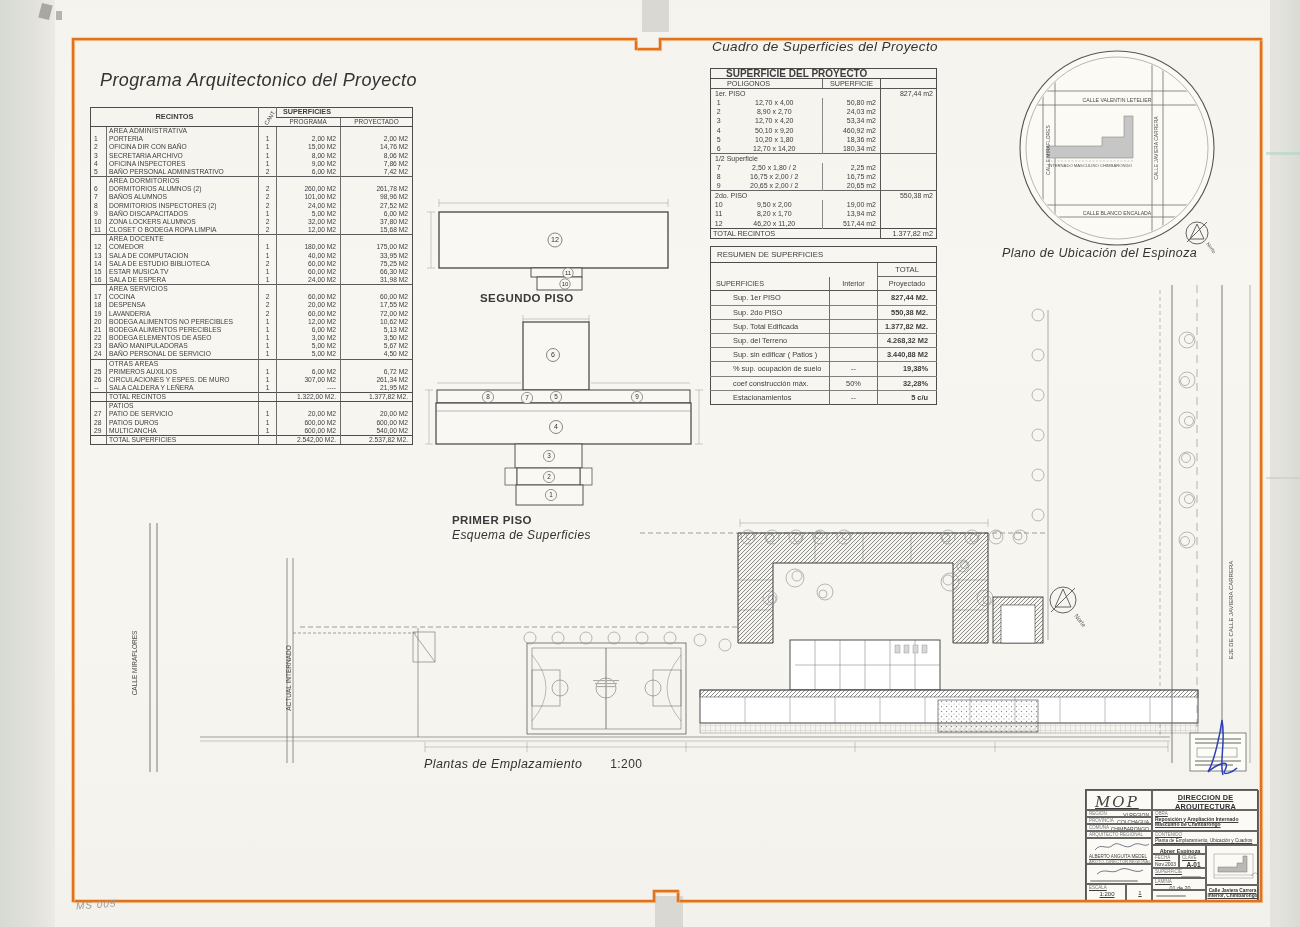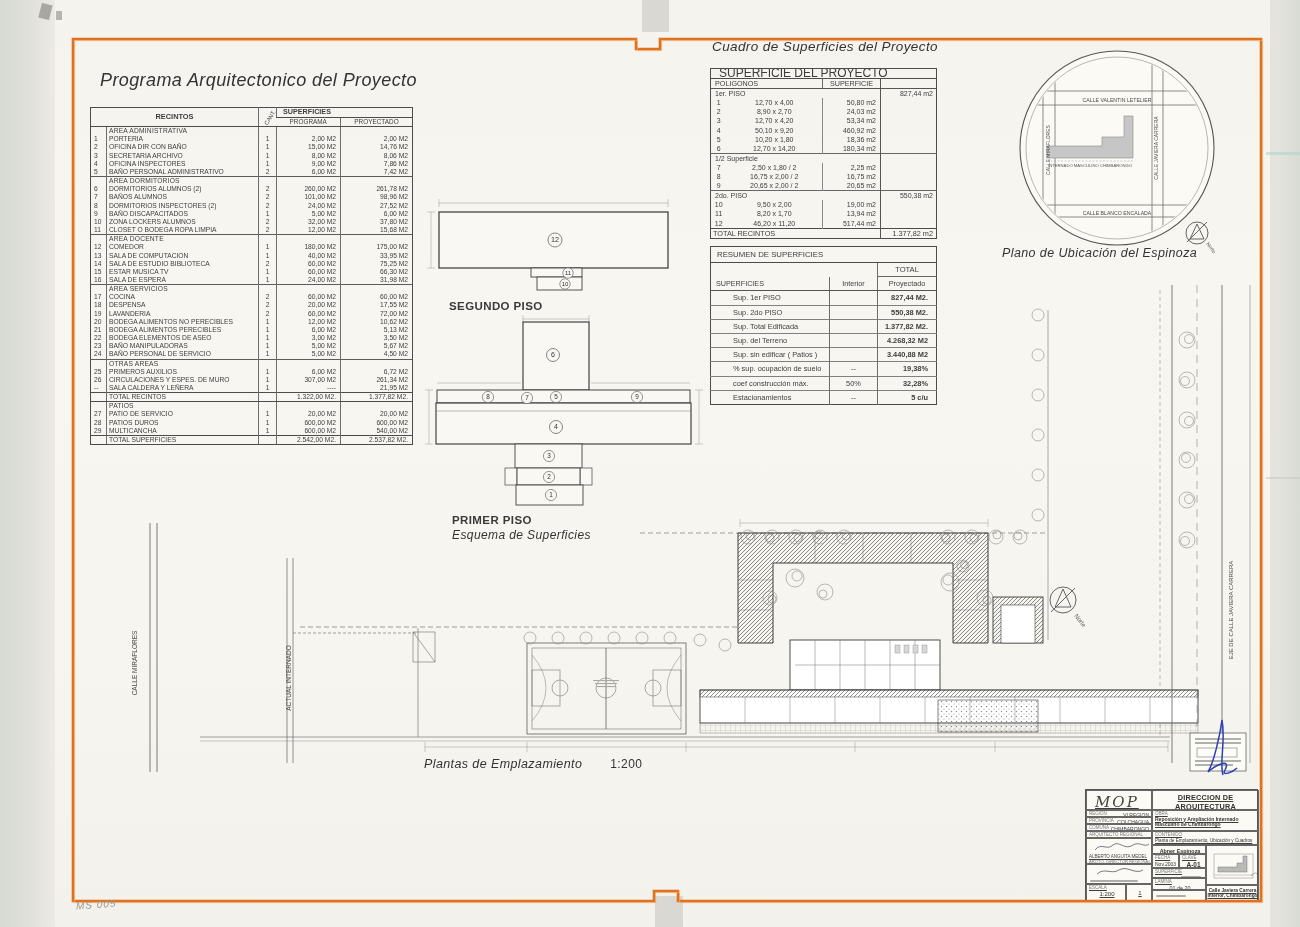--- a/index.html
+++ b/index.html
@@ -45,21 +45,21 @@
   .hsup { font-weight:bold; font-size:7.2px !important; padding-left:6px !important; }
   .hcant { text-align:center; overflow:visible !important; }
   .cant-rot { display:inline-block; transform:rotate(-58deg) translate(0,1px); font-size:5.6px; }
   .h2 td { text-align:center; font-size:6.4px !important; }
   .h1 td { height:10px; } .h2 td { height:8px; border-top:.5px solid #777; }
 
   
   .cuadro-title { left:712px; top:39px; font-size:13.5px; }
   #cuadro-tbl { position:absolute; left:710px; top:68px; width:226px; border:1.2px solid #4c4c4c; }
   #cuadro-tbl td { font-size:7px; line-height:9.1px; }
-  #cuadro-tbl .ctitle { font-weight:normal; font-size:12px; border-bottom:.8px solid #4c4c4c; padding-left:8px; }
+  #cuadro-tbl .ctitle { font-weight:bold; font-size:10px; border-bottom:.8px solid #4c4c4c; padding-left:15px; }
   #cuadro-tbl .chead td { border-bottom:.7px solid #555; font-size:7.2px; }
   #cuadro-tbl .csup { border-left:.6px solid #6d6d6d; text-align:center; }
   #cuadro-tbl .ctot4, #cuadro-tbl .gtot, #cuadro-tbl .tot, #cuadro-tbl .tval { border-left:.7px solid #555; text-align:right; padding-right:3px; }
   #cuadro-tbl .n { text-align:center; }
   #cuadro-tbl .dims { text-align:center; }
   #cuadro-tbl .val { text-align:right; padding-right:4px; border-left:.5px solid #8a8a8a; }
   #cuadro-tbl .ghead td { border-top:.6px solid #666; }
   #cuadro-tbl .ctotal td { border-top:.9px solid #4c4c4c; font-size:7.3px; }
   #cuadro-tbl .gname { padding-left:4px; }
 
@@ -70,21 +70,21 @@
   #resumen-tbl .rtotal { text-align:center; font-size:7.6px; border-bottom:.6px solid #666; border-left:.6px solid #6d6d6d; }
   #resumen-tbl .rtotalrow .blank { line-height:12px; }
   #resumen-tbl .rhead td { border-bottom:.7px solid #555; font-size:7.2px; }
   #resumen-tbl .rhead .c { text-align:center; border-left:.6px solid #6d6d6d; }
   #resumen-tbl tbody td { border-top:.5px solid #808080; }
   #resumen-tbl tbody .rl { padding-left:22px; }
   #resumen-tbl tbody .rq { text-align:center; border-left:.6px solid #6d6d6d; }
   #resumen-tbl tbody .rp { text-align:right; padding-right:8px; border-left:.6px solid #6d6d6d;font-weight:bold; }
 
   
-  .seg-label { left:449px; top:292px; font-weight:bold; font-size:11.5px; color:#3a3a3a; letter-spacing:.4px;margin-top:8px; }
+  .seg-label { left:480px; top:292px; font-weight:bold; font-size:11.5px; color:#3a3a3a; letter-spacing:.4px; }
   .pp-label  { left:452px; top:514px; font-weight:bold; font-size:11.5px; color:#3a3a3a; letter-spacing:.4px; }
   .pp-sub    { left:452px; top:528px; font-size:12px; }
   .ubi-label { left:1002px; top:246px; font-size:12.5px; }
   .emp-label { left:424px; top:757px; font-size:12.5px; }
   .emp-scale { margin-left:28px; font-style:normal; font-size:12px; }
 
   
   .tblock { left:1085px; top:789px; width:173px; height:112px; background:#fbfaf5; border:1px solid #555; font-size:5px; z-index:4; }
   .tb-cell { position:absolute; border:.5px solid #666; overflow:hidden;text-decoration:underline; }
   .tb-label { font-size:4.5px; color:#777; display:block; padding:1px 0 0 2px; line-height:4.5px; }
@@ -686,21 +686,21 @@
         <col style="width:16px">
         <col style="width:96px">
         <col style="width:58px">
         <col style="width:56px">
       </colgroup>
     <thead>
       <tr>
           <td class="ctitle" colspan="4">SUPERFICIE DEL PROYECTO</td>
         </tr>
       <tr class="chead">
-        <td colspan="2" style="padding-left:4px">POLIGONOS</td>
+        <td colspan="2" style="padding-left:16px">POLIGONOS</td>
         <td class="csup">SUPERFICIE</td>
         <td class="ctot4"></td>
       </tr>
     </thead>
     <tbody id="cuadro-body">
         <tr class="ghead">
           <td class="gname" colspan="2">1er.  PISO</td>
           <td class="gsup"></td>
           <td class="gtot">827,44 m2</td>
         </tr>

